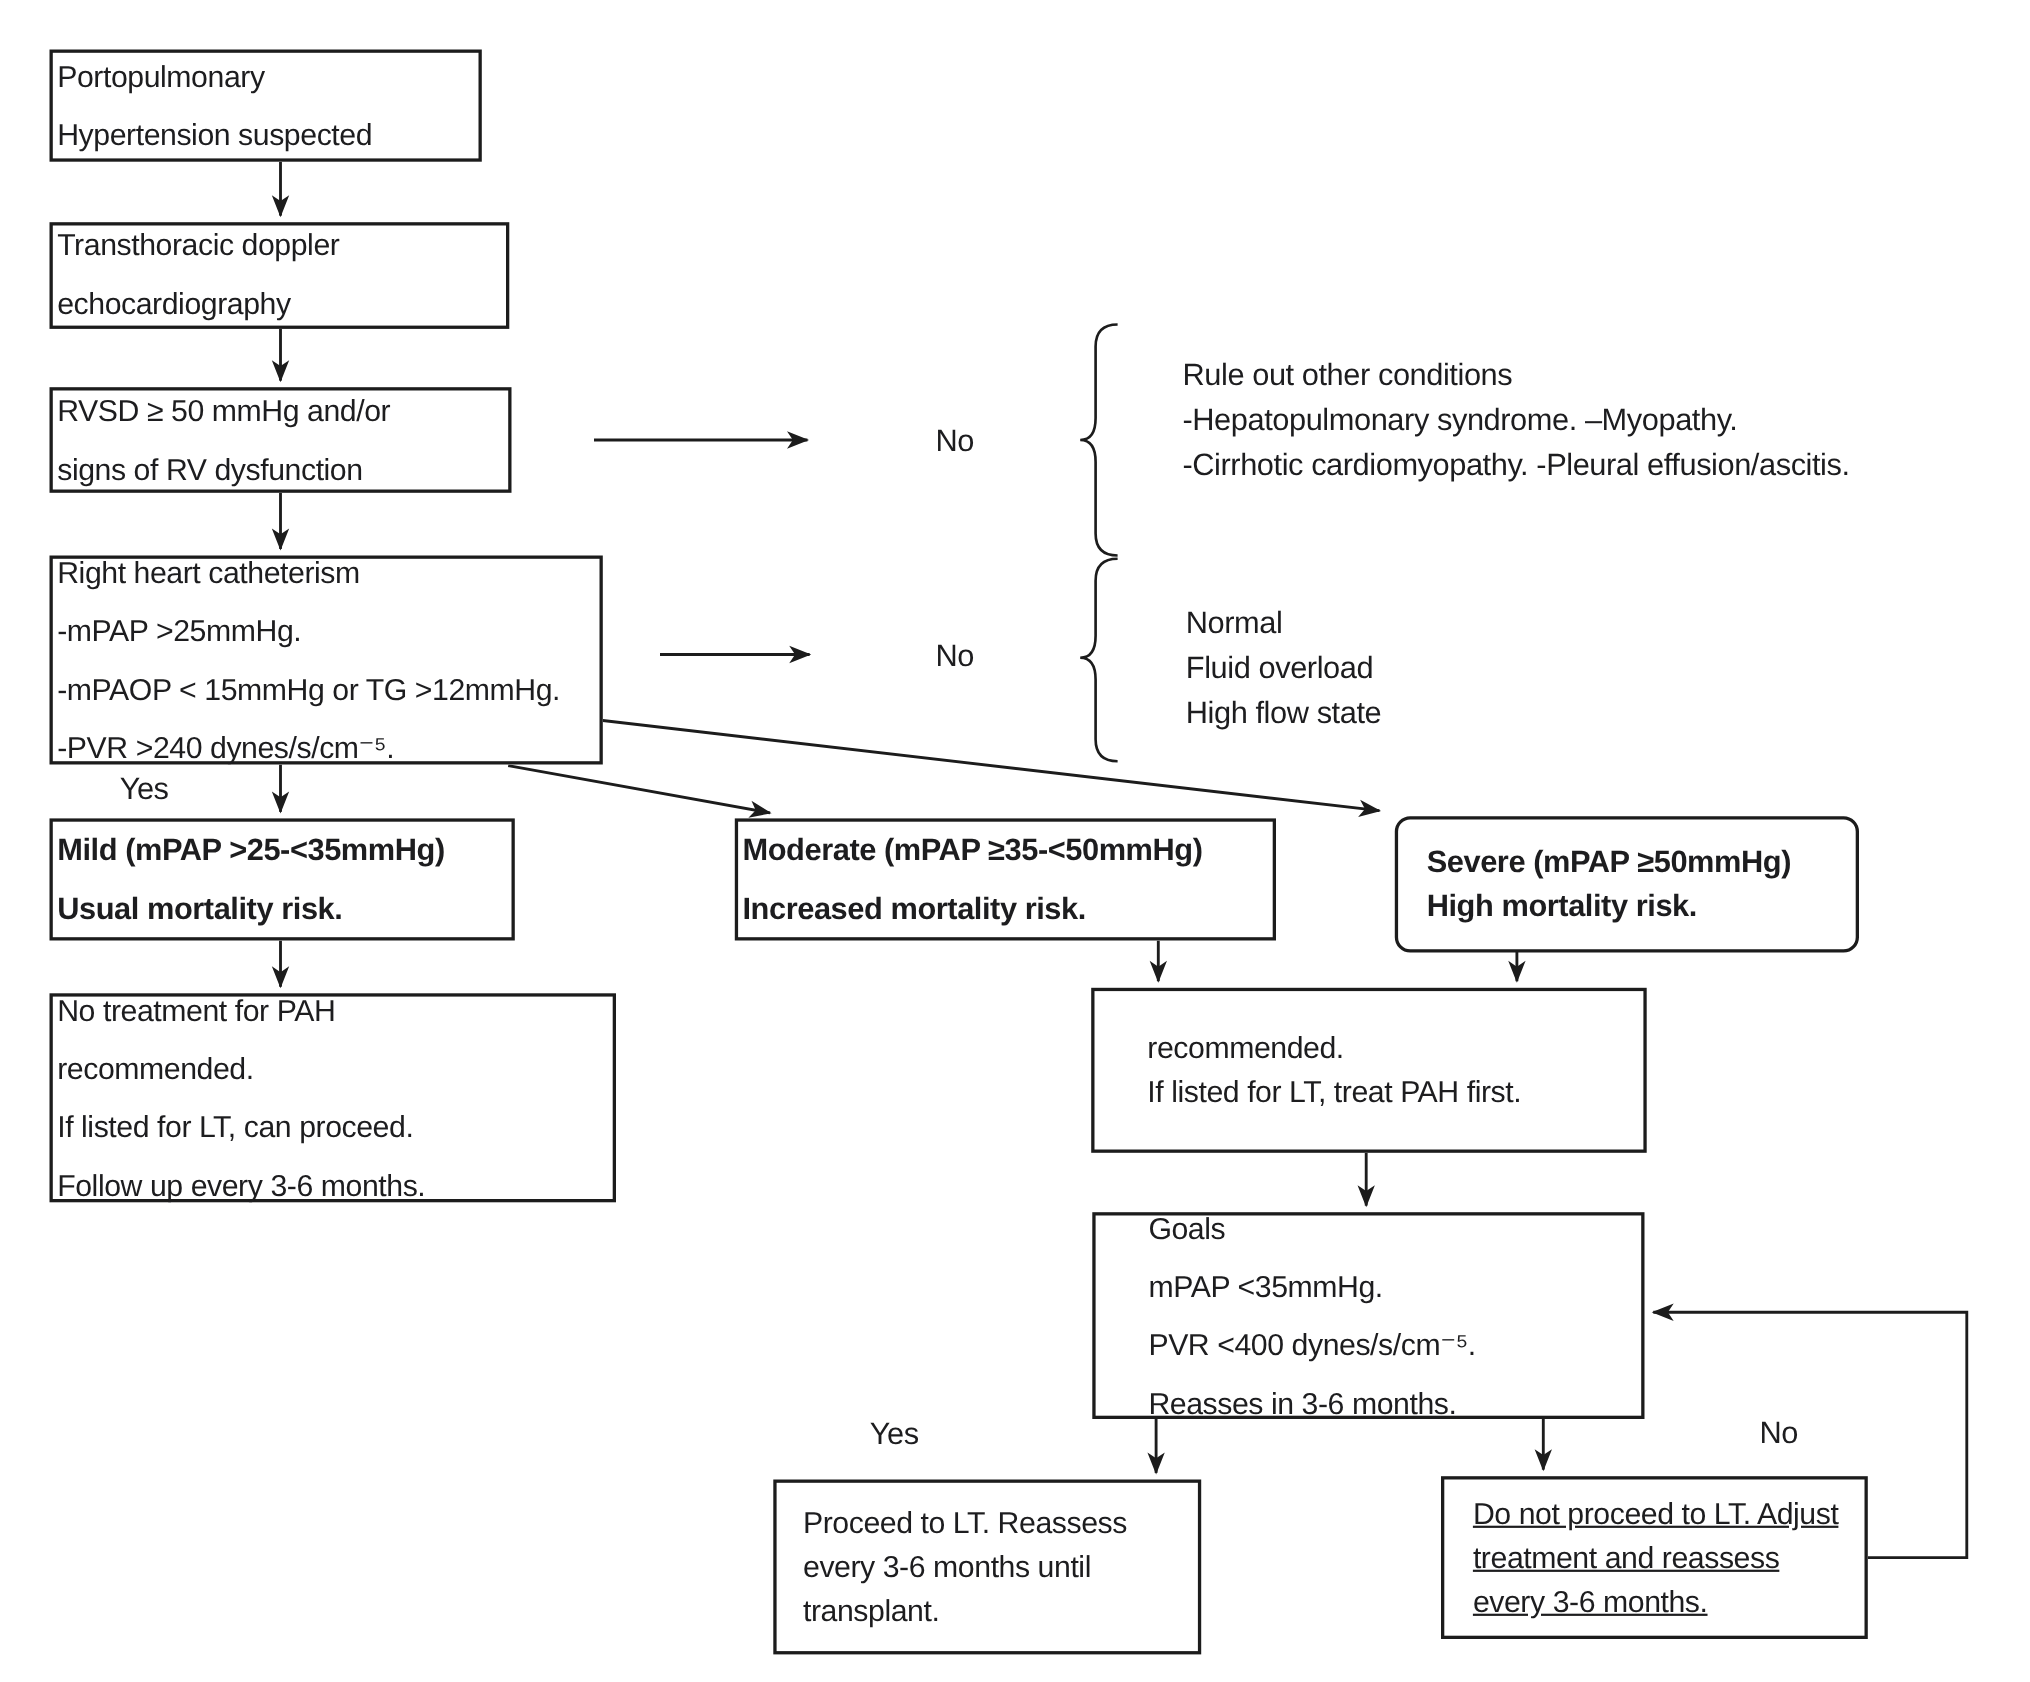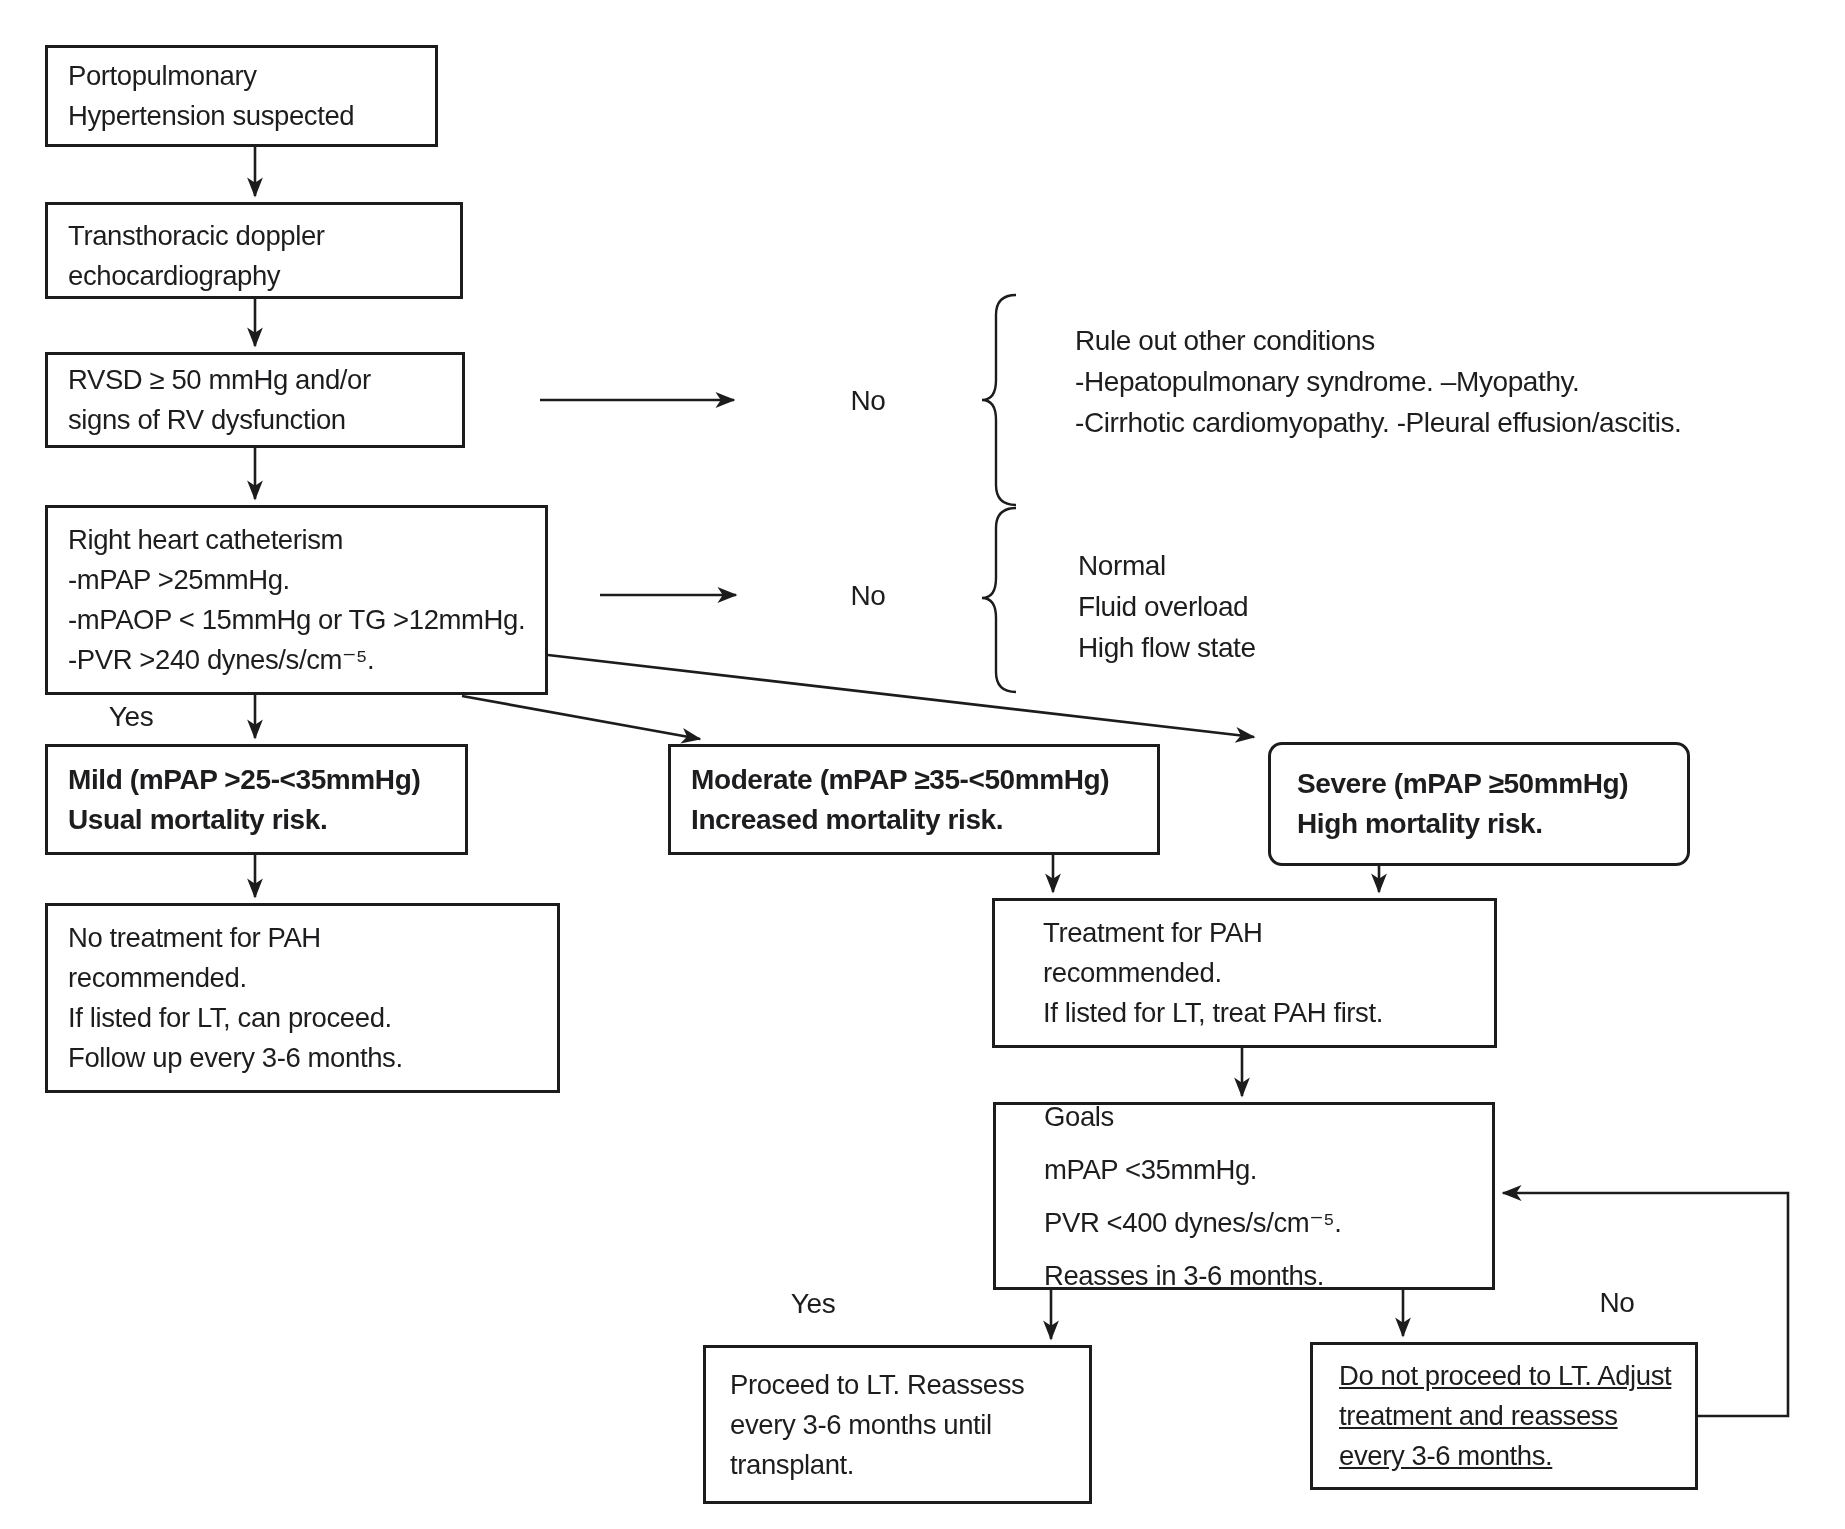--- a/index.html
+++ b/index.html
@@ -15,21 +15,21 @@
   .box{
     position:absolute;
     border:3px solid #1c1c1c;
     background:#ffffff;
     box-sizing:border-box;
     display:flex;flex-direction:column;justify-content:center;
     font-size:27.5px;letter-spacing:-0.4px;
   }
   .box .line{line-height:40px;white-space:nowrap;}
   .bold .line{font-weight:bold;font-size:28px;}
-  .pad-sm{padding-left:20px;}
+  .pad-sm{padding-left:4px;gap:13px;}
   .pad-md{padding-left:26px;}
   .pad-lg{padding-left:36px;}
   .pad-xl{padding-left:48px;}
   .freelabel{
     position:absolute;
     font-size:28px;letter-spacing:-0.4px;
     text-align:center;line-height:34px;
   }
   .annot{
     position:absolute;
@@ -107,21 +107,20 @@
   </div>
 
   <div class="box pad-sm" style="left:45px;top:903px;width:515px;height:190px;">
     <div class="line">No treatment for PAH</div>
     <div class="line">recommended.</div>
     <div class="line">If listed for LT, can proceed.</div>
     <div class="line">Follow up every 3-6 months.</div>
   </div>
 
   <div class="box pad-xl" style="left:992px;top:898px;width:505px;height:150px;">
-    <div class="line">Treatment for PAH</div>
     <div class="line">recommended.</div>
     <div class="line">If listed for LT, treat PAH first.</div>
   </div>
 
   <div class="box pad-xl" style="left:993px;top:1102px;width:502px;height:188px;gap:13px;">
     <div class="line">Goals</div>
     <div class="line">mPAP &lt;35mmHg.</div>
     <div class="line">PVR &lt;400 dynes/s/cm⁻⁵.</div>
     <div class="line">Reasses in 3-6 months.</div>
   </div>

